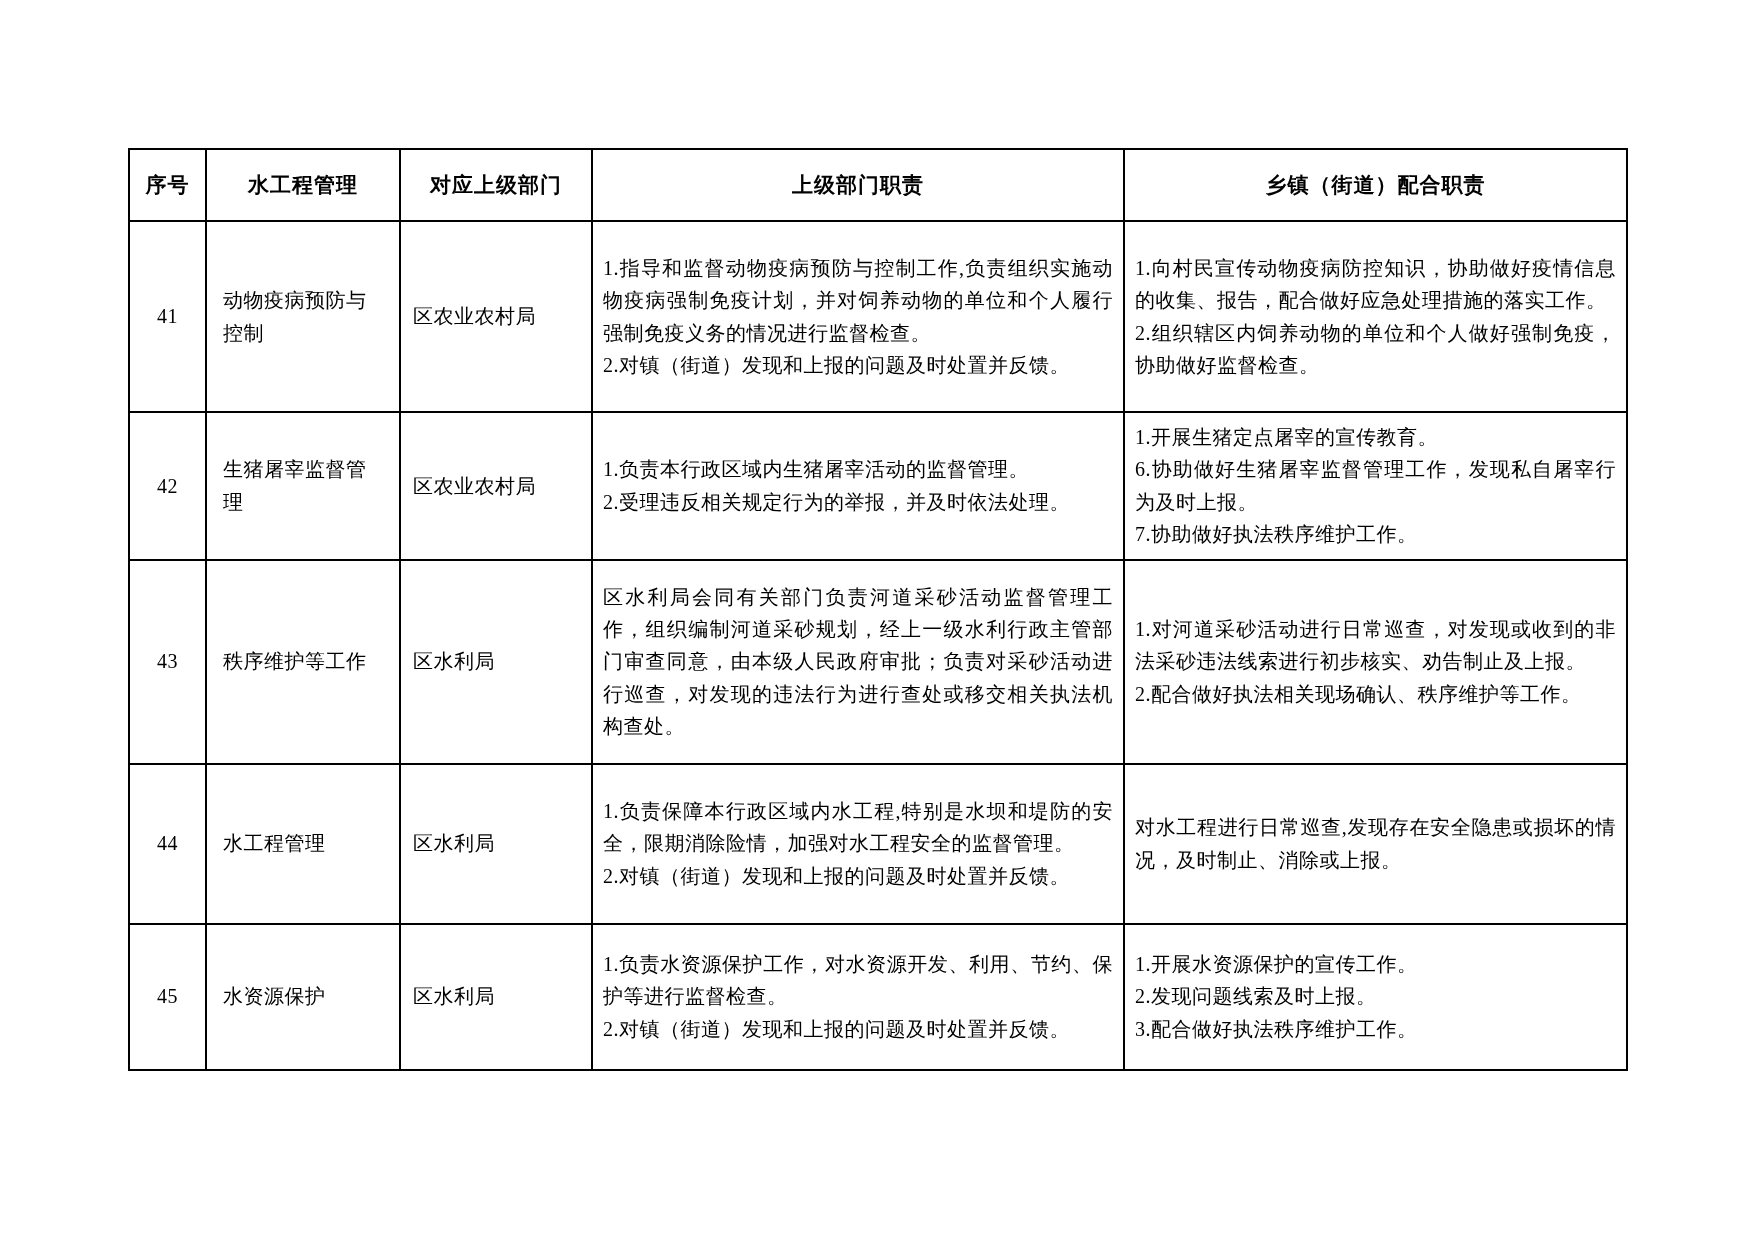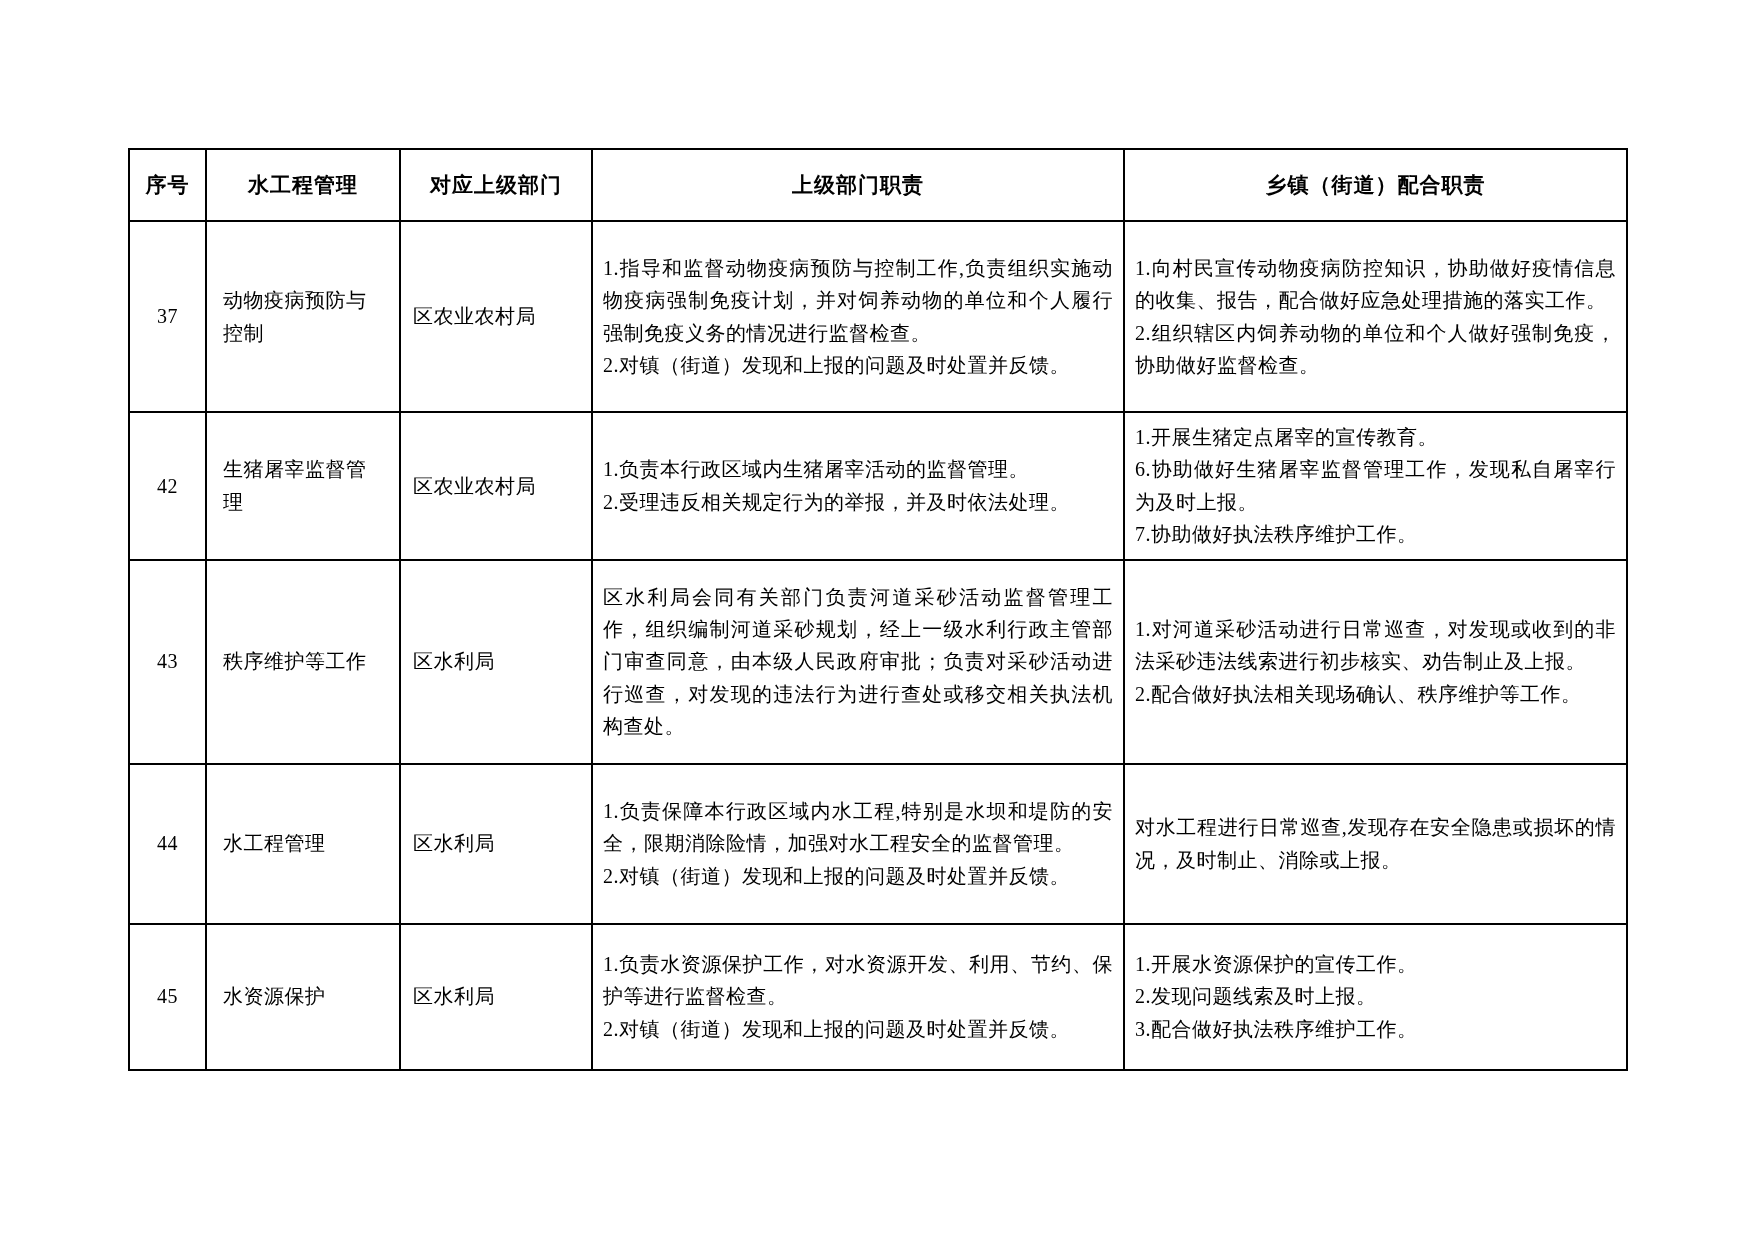--- a/index.html
+++ b/index.html
@@ -93,21 +93,21 @@
         <th>序号</th>
         <th>水工程管理</th>
         <th>对应上级部门</th>
         <th>上级部门职责</th>
         <th>乡镇（街道）配合职责</th>
       </tr>
     </thead>
     <tbody id="table-body">
         <tr>
           <td class="col-no">
-            <div class="duty-line">37</div>
+            <div class="duty-line">41</div>
           </td>
           <td class="col-name">
             <div class="duty-line">动物疫病预防与控制</div>
           </td>
           <td class="col-dept">
             <div class="duty-line">区农业农村局</div>
           </td>
           <td class="col-upper">
             <div class="duty-line">1.指导和监督动物疫病预防与控制工作,负责组织实施动物疫病强制免疫计划，并对饲养动物的单位和个人履行强制免疫义务的情况进行监督检查。</div>
             <div class="duty-line">2.对镇（街道）发现和上报的问题及时处置并反馈。</div>

